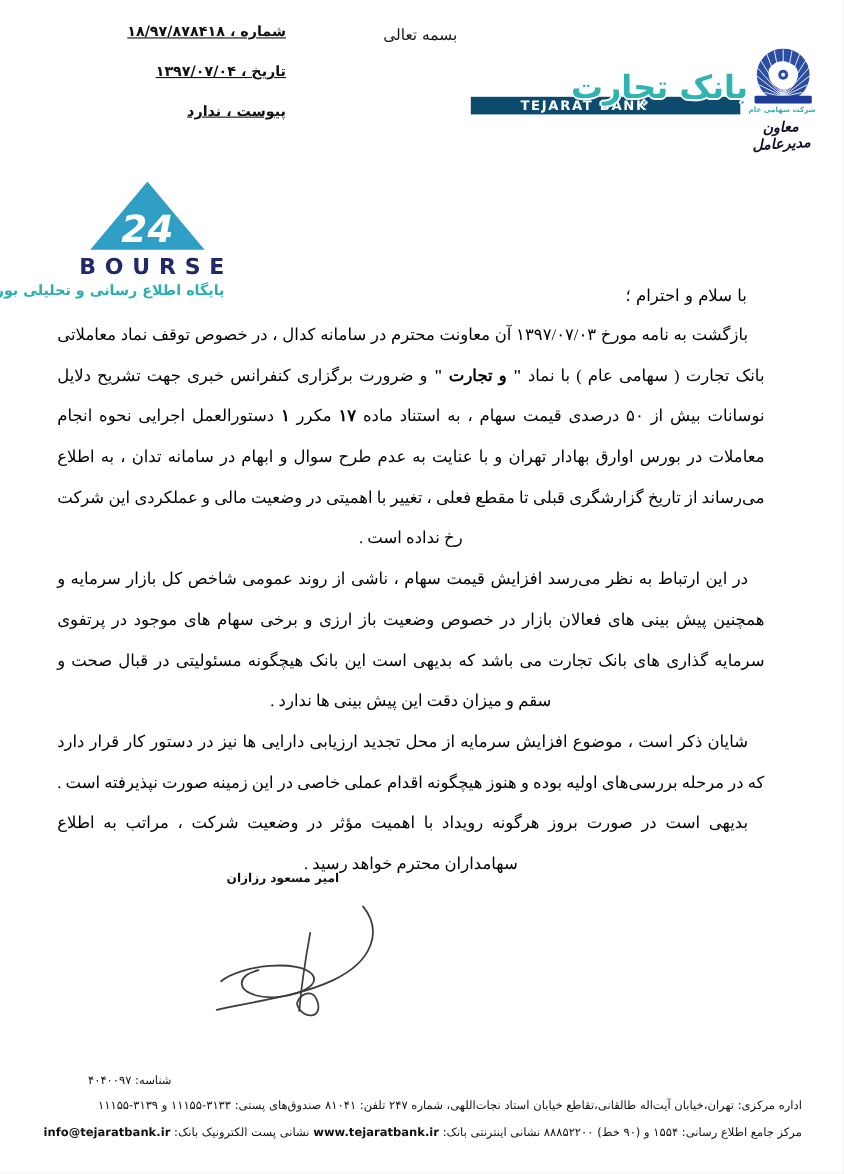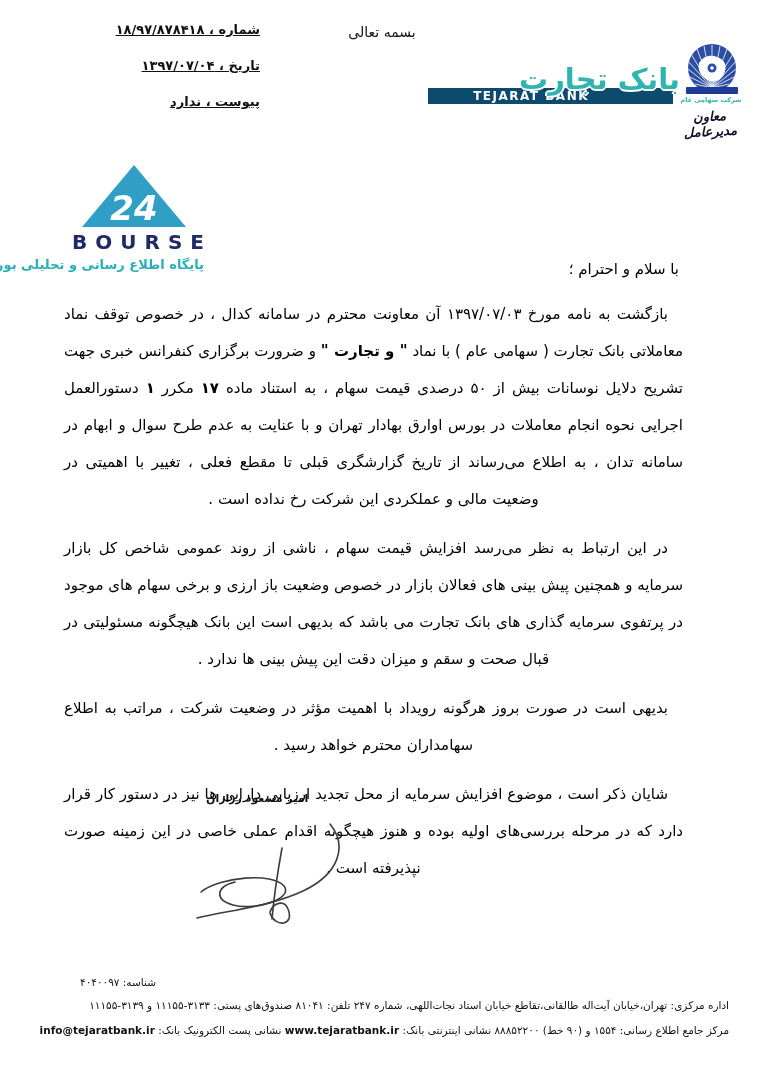--- a/index.html
+++ b/index.html
@@ -32,21 +32,21 @@
   .bourse svg{display:block;margin:0 auto;}
   .bourse-word{font-size:20px;font-weight:bold;color:#1F2A66;letter-spacing:8px;margin-top:1px;
         text-indent:8px;white-space:nowrap;}
   .bourse-tag{font-size:13px;font-weight:bold;color:#2AAFB4;direction:rtl;margin-top:3px;white-space:nowrap;}
   
   .recipient{position:absolute;right:55px;top:167px;direction:rtl;text-align:right;
         font-weight:bold;font-style:italic;font-size:14.5px;line-height:32px;}
   
   .body{position:absolute;right:72px;left:52px;top:254px;direction:rtl;font-size:15px;color:#000;}
   .salutation{text-align:right;padding-right:16px;line-height:30px;margin-bottom:3px;}
-  .para{text-align:justify;text-align-last:center;line-height:37px;text-indent:15px;margin:12px;}
+  .para{text-align:justify;text-align-last:center;line-height:37px;text-indent:15px;margin:0;font-family:Liberation Serif, serif;}
   .para b{font-weight:bold;}
   
   .sig-name{position:absolute;left:206px;top:792px;width:132px;text-align:left;direction:rtl;
         font-weight:bold;font-size:11px;white-space:nowrap;}
   .sig-draw{position:absolute;left:185px;top:812px;}
   
   .footer-id{position:absolute;left:80px;top:976px;font-size:10.5px;direction:rtl;white-space:nowrap;}
   .footer-line{position:absolute;right:38px;top:999px;width:692px;font-size:10.5px;direction:rtl;
         text-align:right;white-space:nowrap;}
   .footer-line.second{top:1024px;}
@@ -104,22 +104,22 @@
     </svg>
     <div class="bourse-word">BOURSE</div>
     <div class="bourse-tag">پایگاه اطلاع رسانی و تحلیلی بورس ایران</div>
   </div>
 
 
   <div class="body">
     <div class="salutation">با سلام و احترام ؛</div>
     <p class="para"><span>بازگشت به نامه مورخ ۱۳۹۷/۰۷/۰۳ آن معاونت محترم در سامانه کدال ، در خصوص توقف نماد معاملاتی بانک تجارت ( سهامی عام ) با نماد </span><b>" و تجارت "</b><span> و ضرورت برگزاری کنفرانس خبری جهت تشریح دلایل نوسانات بیش از ۵۰ درصدی قیمت سهام ، به استناد ماده </span><b>۱۷</b><span> مکرر </span><b>۱</b><span> دستورالعمل اجرایی نحوه انجام معاملات در بورس اوارق بهادار تهران و با عنایت به عدم طرح سوال و ابهام در سامانه تدان ، به اطلاع می‌رساند از تاریخ گزارشگری قبلی تا مقطع فعلی ، تغییر با اهمیتی در وضعیت مالی و عملکردی این شرکت رخ نداده است .</span></p>
     <p class="para">در این ارتباط به نظر می‌رسد افزایش قیمت سهام ، ناشی از روند عمومی شاخص کل بازار سرمایه و همچنین پیش بینی های فعالان بازار در خصوص وضعیت باز ارزی و برخی سهام های موجود در پرتفوی سرمایه گذاری های بانک تجارت می باشد که بدیهی است این بانک هیچگونه مسئولیتی در قبال صحت و سقم و میزان دقت این پیش بینی ها ندارد .</p>
+    <p class="para">شایان ذکر است ، موضوع افزایش سرمایه از محل تجدید ارزیابی دارایی ها نیز در دستور کار قرار دارد که در مرحله بررسی‌های اولیه بوده و هنوز هیچگونه اقدام عملی خاصی در این زمینه صورت نپذیرفته است .</p>
     <p class="para">بدیهی است در صورت بروز هرگونه رویداد با اهمیت مؤثر در وضعیت شرکت ، مراتب به اطلاع سهامداران محترم خواهد رسید .</p>
-    <p class="para">شایان ذکر است ، موضوع افزایش سرمایه از محل تجدید ارزیابی دارایی ها نیز در دستور کار قرار دارد که در مرحله بررسی‌های اولیه بوده و هنوز هیچگونه اقدام عملی خاصی در این زمینه صورت نپذیرفته است .</p>
   </div>
 
   <div class="sig-name">امیر مسعود رزازان</div>
   <svg class="sig-draw" width="165" height="118" viewBox="0 0 165 118">
     <g fill="none" stroke="#3d3d3d" stroke-width="1.6" stroke-linecap="round">
       <path d="M145,12 C163,34 154,62 118,79 C84,95 40,99 12,106"></path>
       <path d="M16,80 C34,65 88,60 99,74 C109,87 70,99 48,93 C30,88 30,75 50,70"></path>
       <path d="M97,36 C93,58 89,84 87,107"></path>
       <path d="M85,101 C90,116 110,114 103,97 C99,87 88,91 85,100"></path>
     </g>

